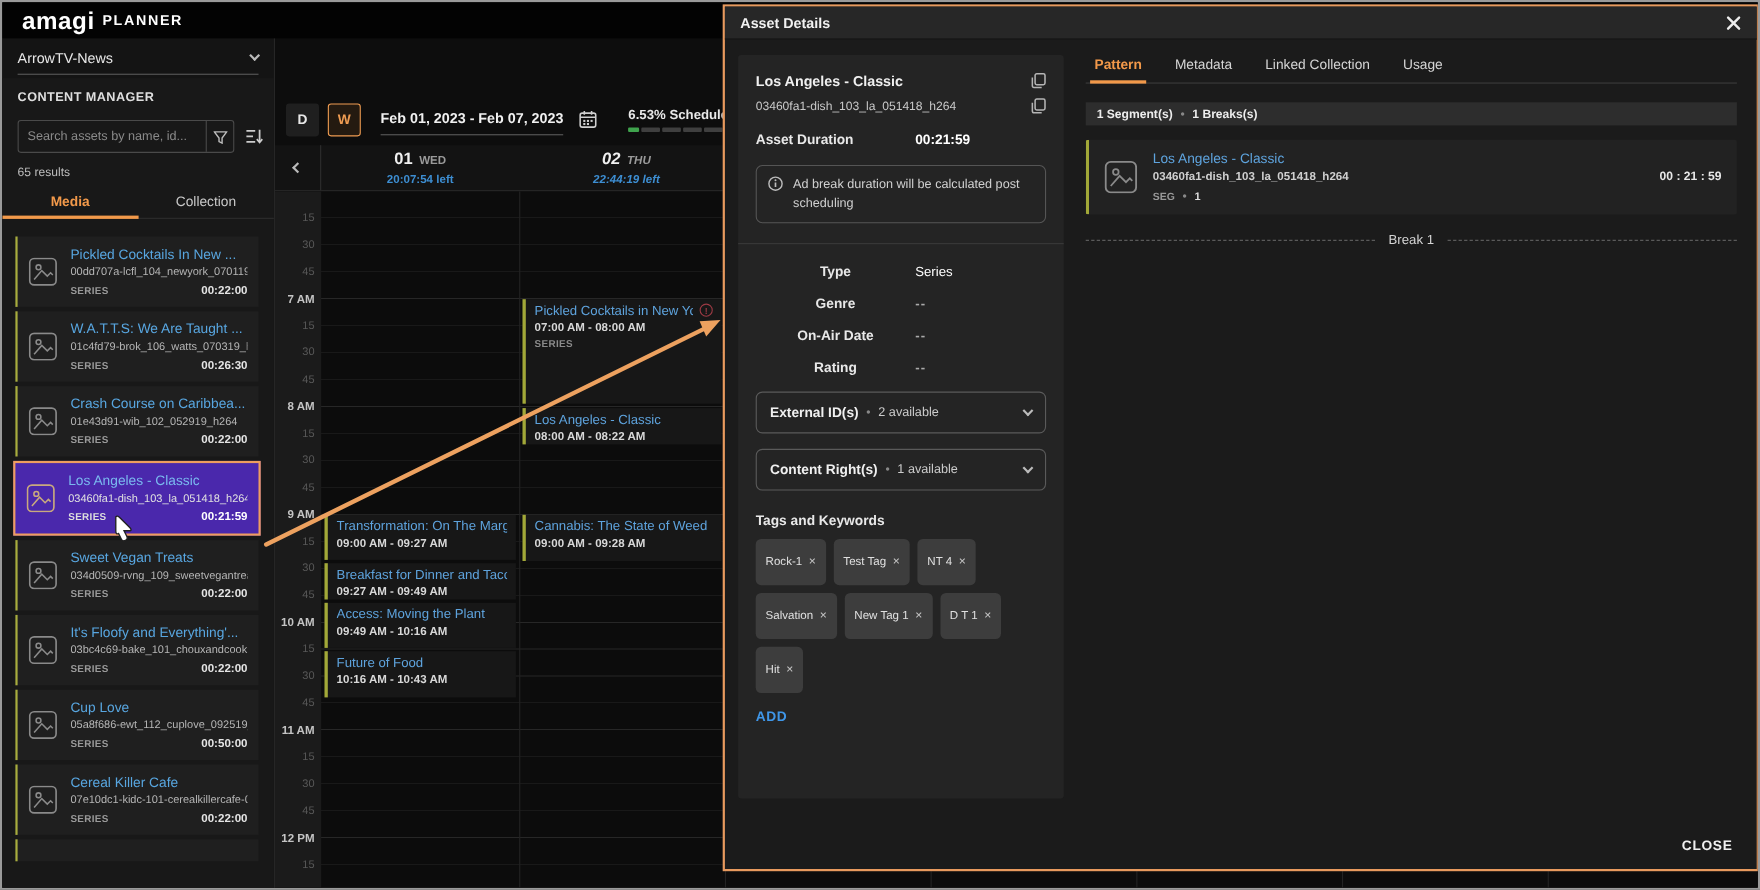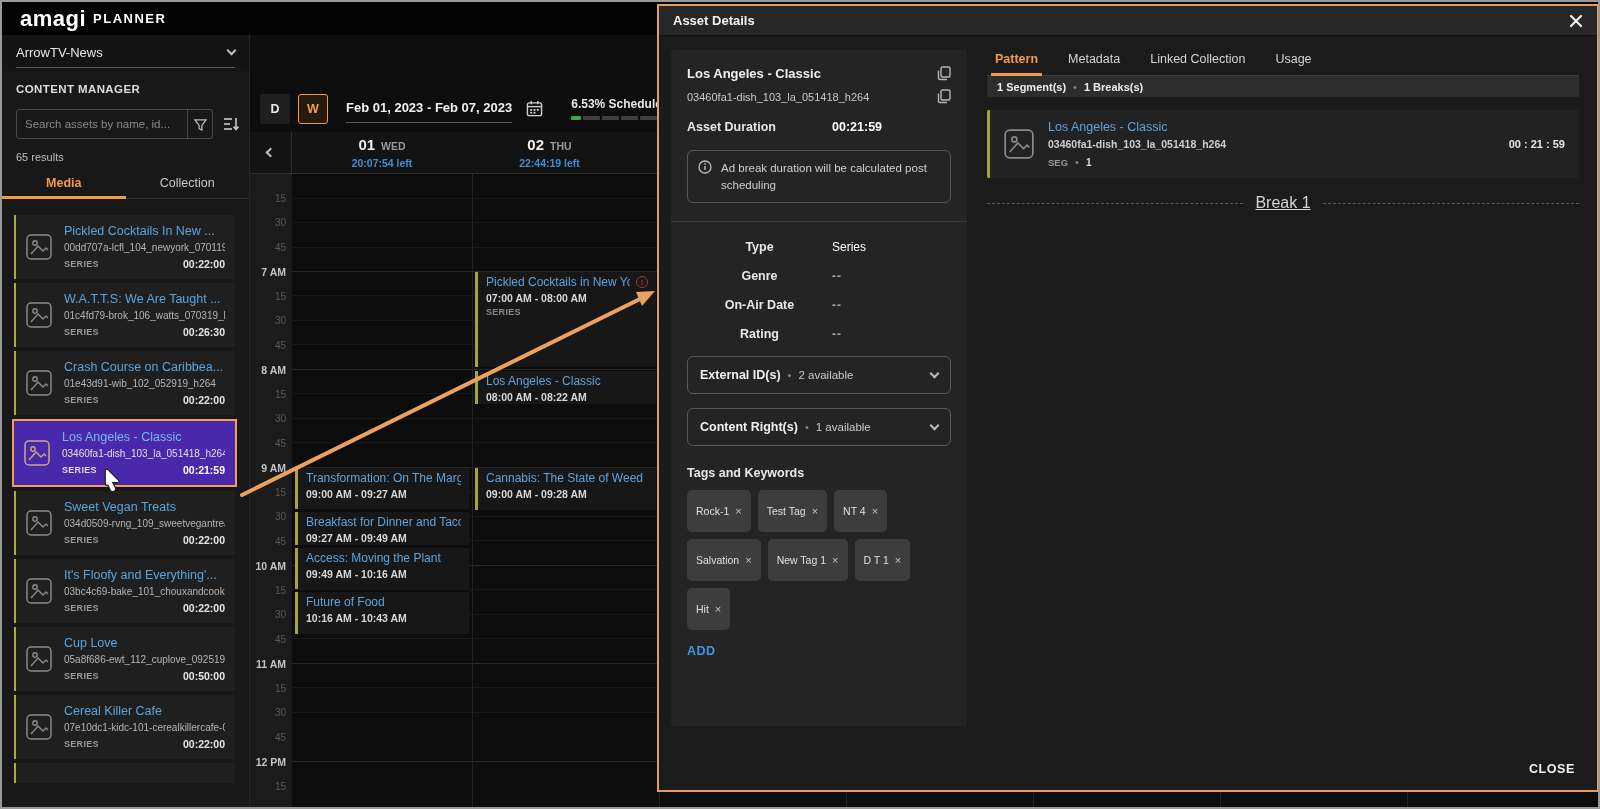--- a/index.html
+++ b/index.html
@@ -136,35 +136,35 @@
   .chip { background:#3d3d3d; border-radius:5px; padding:15px 9px; color:#e0e0e0; font-size:10.5px;
     display:flex; align-items:center; gap:6px; }
   .chip .x { color:#c5c5c5; font-size:11px; cursor:pointer; line-height:1; }
   .add-link { color:#3f96e8; font-size:12.5px; font-weight:bold; letter-spacing:.5px; margin-top:14px; display:inline-block; cursor:pointer; }
 
   .right-col { position:absolute; left:328px; top:14px; right:18px; }
   .ptabs { display:flex; gap:30px; padding:2px 8px 9px 8px; border-bottom:1px solid #3c3c3c; }
   .ptab { color:#d5d5d5; font-size:12.5px; cursor:pointer; position:relative; }
   .ptab.active { color:#f2994a; font-weight:bold; }
   .ptab.active::after { content:""; position:absolute; left:-4px; right:-4px; bottom:-10px; height:3px; background:#f2994a; }
-  .seg-summary { background:#2d2d2d; height:21px; display:flex; align-items:center; padding:0 10px; margin-top:0; }
+  .seg-summary { background:#2d2d2d; height:21px; display:flex; align-items:center; padding:0 10px; margin-top:17px; }
   .seg-summary span.txt { color:#ededed; font-size:11px; font-weight:bold; }
   .segment-card { margin-top:13px; background:#222; border-left:3px solid #a2a838; border-radius:2px;
     padding:10px 14px; display:flex; align-items:center; }
   .seg-thumb { width:30px; height:30px; flex:none; margin-right:14px; }
   .seg-main { flex:1; min-width:0; }
   .seg-title { color:#5ea3dd; font-size:12.5px; }
   .seg-id { color:#cfcfcf; font-size:10.5px; font-weight:bold; margin-top:4px; }
   .seg-row { display:flex; align-items:center; gap:7px; margin-top:6px; }
   .seg-label { color:#999; font-size:9.5px; font-weight:bold; }
   .seg-num { color:#ddd; font-size:10px; font-weight:bold; }
   .seg-dur { color:#e8e8e8; font-size:11px; font-weight:bold; margin-left:auto; }
   .break-row { display:flex; align-items:center; gap:12px; margin-top:16px; }
   .break-line { flex:1; border-top:1px dashed #5a5a5a; }
-  .break-label { color:#d5d5d5; font-size:16px;text-decoration:underline; }
+  .break-label { color:#d5d5d5; font-size:12px; }
   .close-btn { position:absolute; right:22px; bottom:14px; color:#f0f0f0; font-size:12.5px; font-weight:bold;
     letter-spacing:.6px; cursor:pointer; }
 
   .icon { display:inline-flex; }
 </style>
 </head>
 <body>
 
 <div class="screen">
 
@@ -393,21 +393,21 @@
     </div>
 
     <div class="day-header">
       <div class="dh-chevcell">
           <span class="chev left"></span>
         </div>
       <div class="dh-col" style="left:42px; width:180px;">
         <div><span class="dh-num">01</span><span class="dh-name">WED</span></div>
         <div class="dh-left">20:07:54 left</div>
       </div>
-      <div class="dh-col" style="left:206px; width:187px;">
+      <div class="dh-col" style="left:226px; width:187px;font-style:italic;">
         <div><span class="dh-num">02</span><span class="dh-name">THU</span></div>
         <div class="dh-left">22:44:19 left</div>
       </div>
     </div>
 
     <div class="grid">
       <div class="vline" style="left:222px;"></div>
       <div class="vline" style="left:409px;"></div>
       <div class="vline" style="left:596px;"></div>
       <div class="vline" style="left:783px;"></div>

